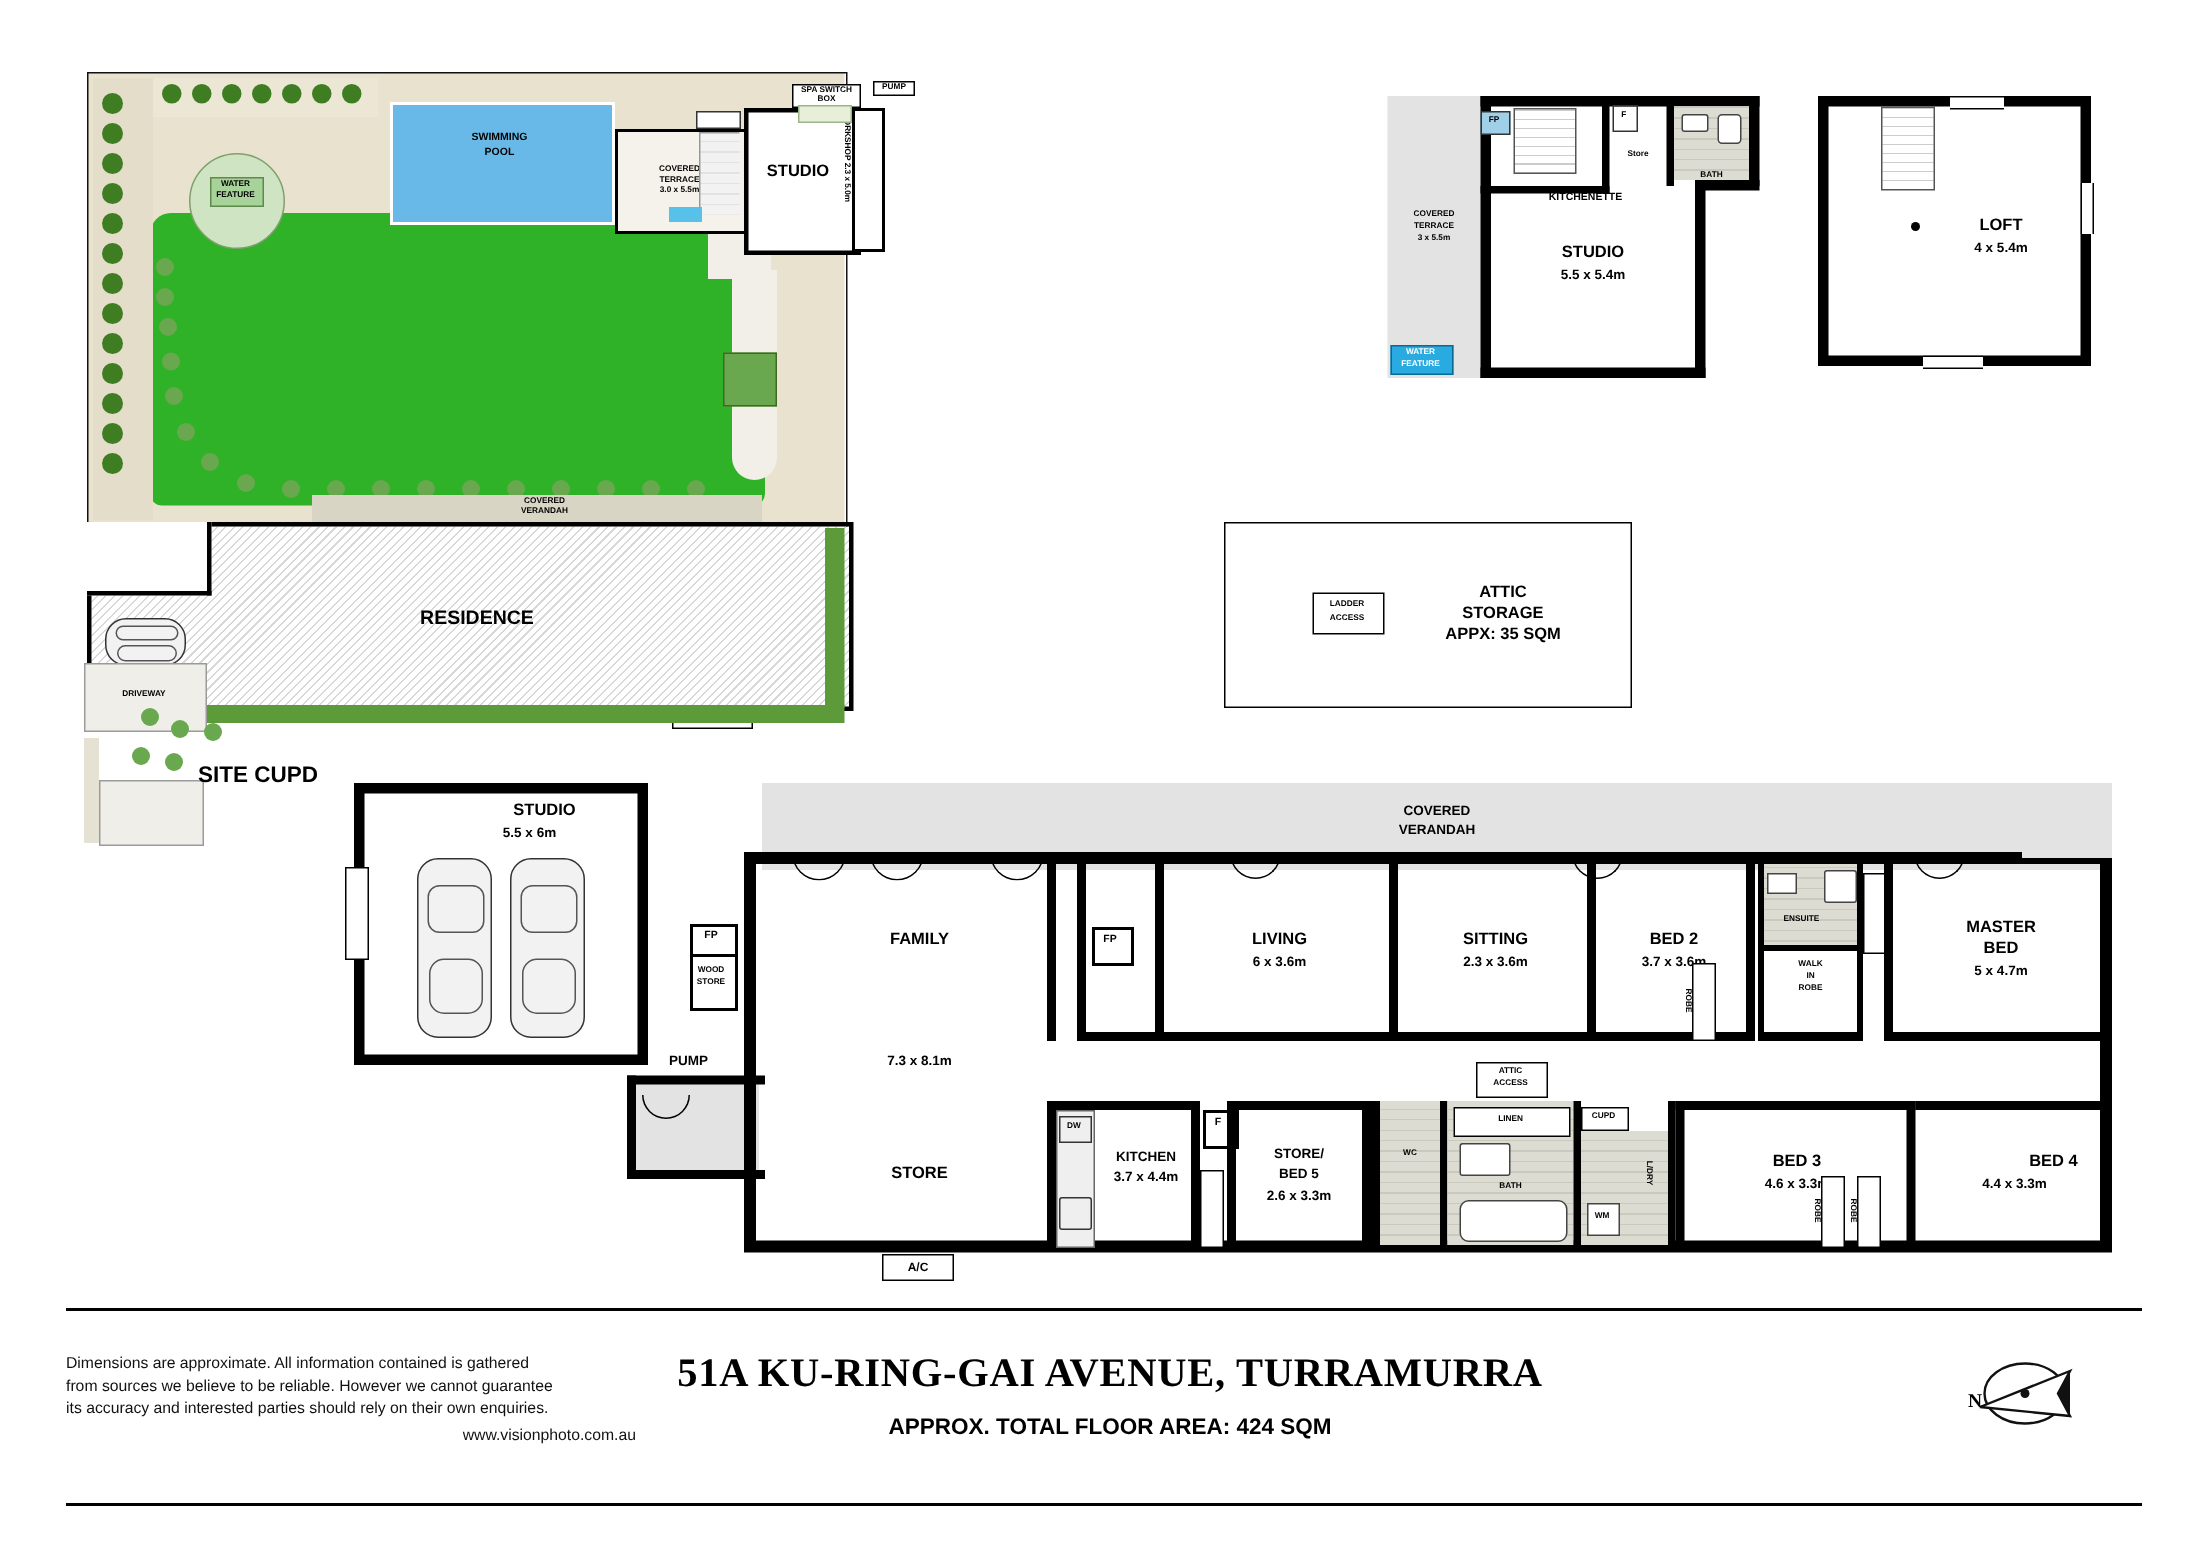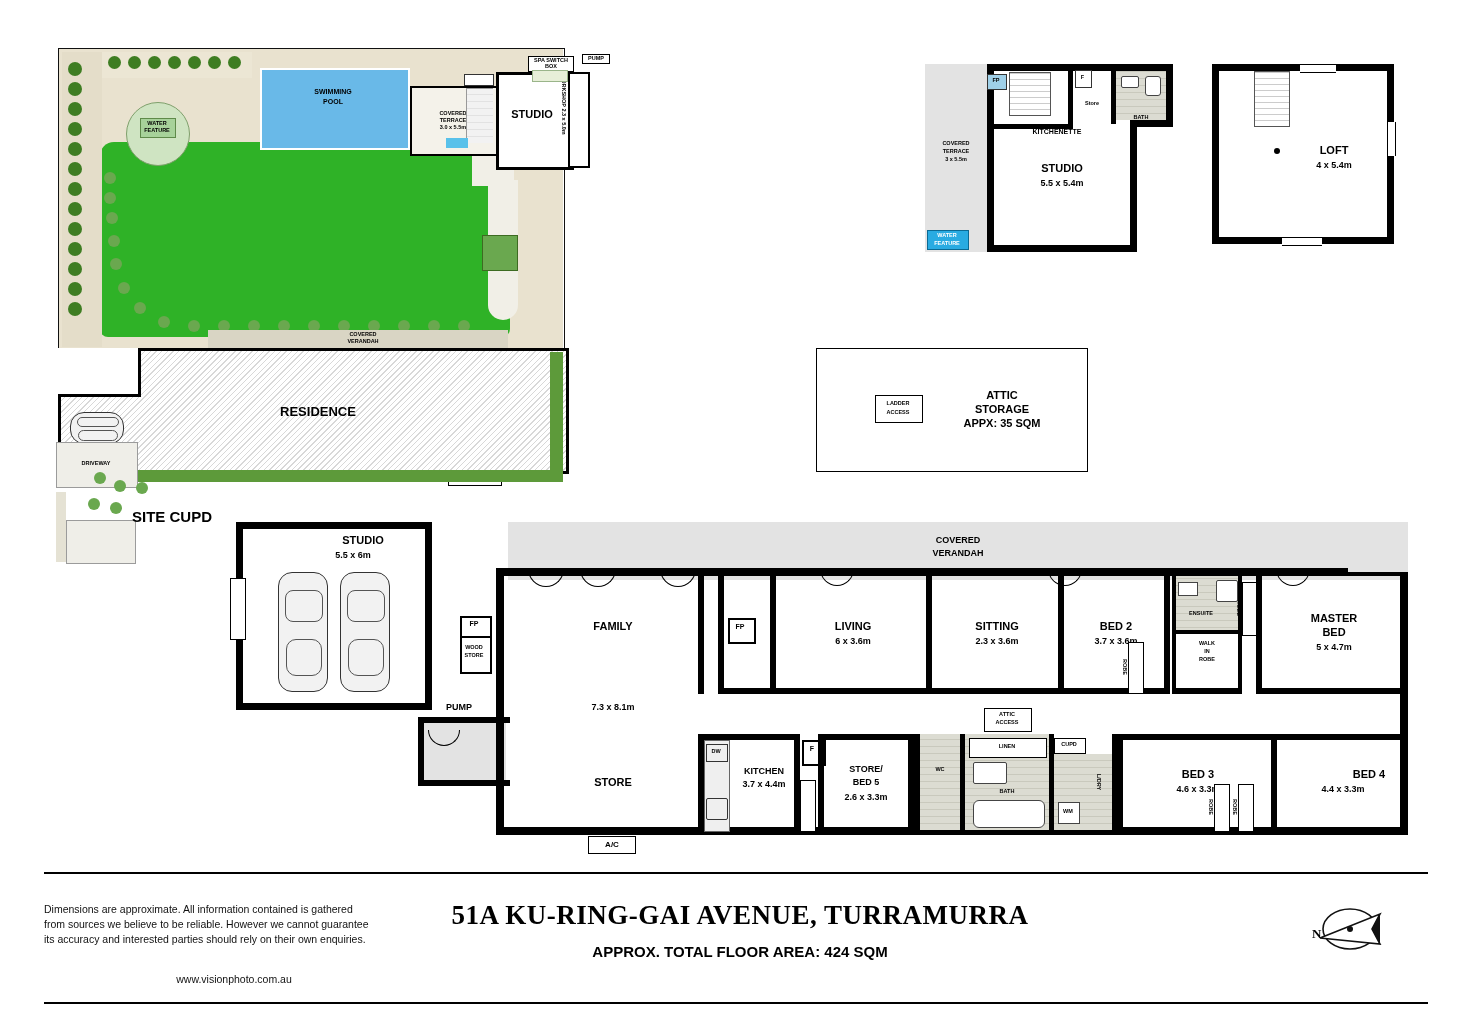--- a/index.html
+++ b/index.html
@@ -394,21 +394,21 @@
   <div class="abs" style="left:200px;top:218px;width:30px;height:15px;border:1.5px solid #000;border-top:none;border-radius:0 0 30px 30px;"></div>
 </div>
 
 <div class="footer-line" style="left:44px;top:872px;width:1384px;"></div>
 <div class="footer-line" style="left:44px;top:1002px;width:1384px;"></div>
 
 <div class="disc" style="left:44px;top:902px;width:380px;">
   <div>Dimensions are approximate.  All information contained is  gathered</div>
   <div>from sources we believe to be reliable.  However we cannot guarantee</div>
   <div>its accuracy and interested parties should rely on their own enquiries.</div>
-  <div style="text-align:center;margin-top:24px;">www.visionphoto.com.au</div>
+  <div style="text-align:right;margin-top:2px;">www.visionphoto.com.au</div>
 </div>
 
 <div class="title" style="left:420px;top:900px;width:640px;text-align:center;font-size:27px;letter-spacing:0.5px;">51A KU-RING-GAI AVENUE, TURRAMURRA</div>
 <div style="position:absolute;left:420px;top:943px;width:640px;text-align:center;font-size:15px;font-weight:bold;font-family:'Liberation Sans',sans-serif;">APPROX. TOTAL FLOOR AREA: 424 SQM</div>
 
 <div class="compass" style="left:1310px;top:898px;width:80px;height:62px;">
   <svg width="80" height="62" viewBox="0 0 80 62">
     <ellipse cx="40" cy="31" rx="27" ry="20" fill="none" stroke="#111" stroke-width="1.6"></ellipse>
     <path d="M10 40 L70 16 L62 31 L70 46 Z" fill="#ffffff" stroke="#111" stroke-width="1.6"></path>
     <path d="M70 16 L62 31 L70 46 Z" fill="#111"></path>

